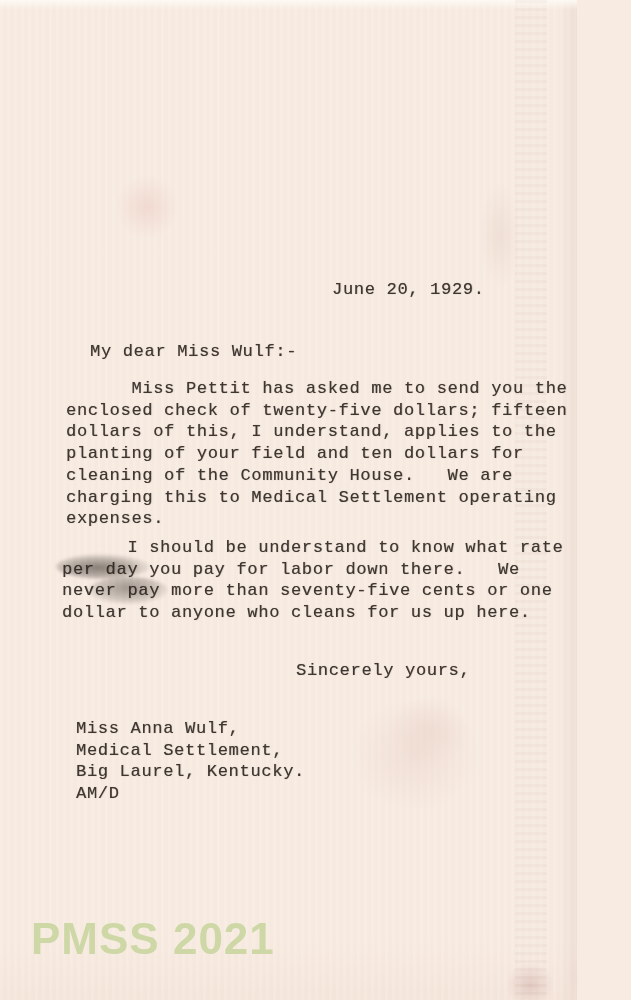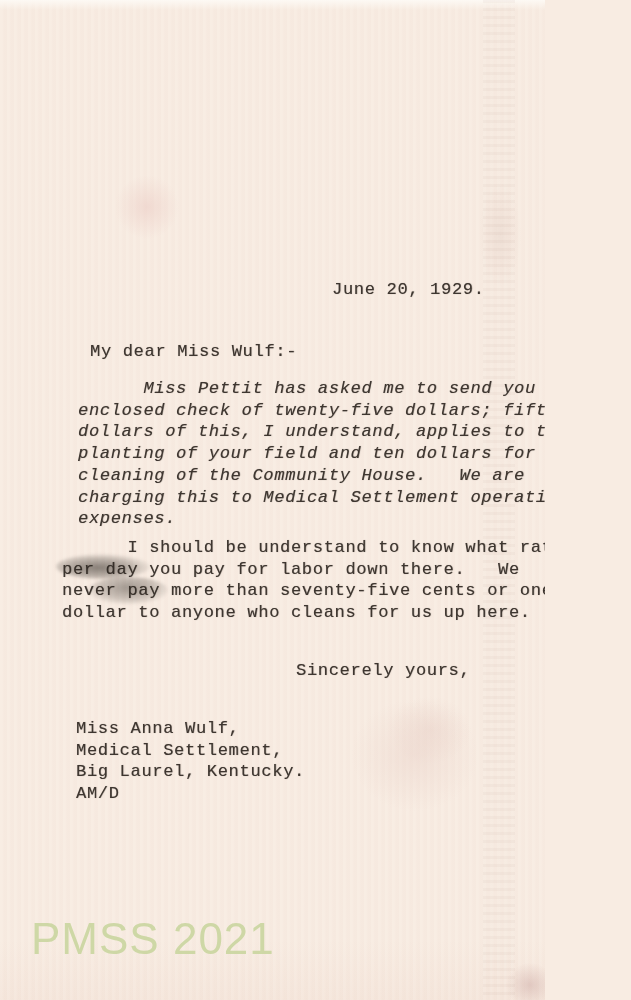--- a/index.html
+++ b/index.html
@@ -28,20 +28,21 @@
       radial-gradient(ellipse 55px 45px at 430px 730px, rgba(230,205,196,0.4) 0%, rgba(230,205,196,0) 75%),
       
       radial-gradient(ellipse 30px 28px at 530px 985px, rgba(205,170,165,0.5) 0%, rgba(205,170,165,0) 80%),
       radial-gradient(ellipse 60px 40px at 615px 975px, rgba(228,192,186,0.5) 0%, rgba(228,192,186,0) 80%),
       
       repeating-linear-gradient(90deg, rgba(255,255,255,0.05) 0px 2px, rgba(214,186,176,0.05) 4px 7px),
       
       linear-gradient(90deg, rgba(248,236,226,0) 558px, rgba(226,206,196,0.40) 576px, rgba(238,224,214,0.35) 588px, rgba(248,236,226,0) 604px),
       
       linear-gradient(0deg, rgba(242,224,212,0.45) 0px, rgba(242,224,212,0) 60px);
+    padding-left: 32px;
   }
   .right-band {
     position: absolute;
     top: 0;
     right: 30px;
     width: 32px;
     height: 100%;
     background: repeating-linear-gradient(180deg,
       rgba(196,170,160,0.10) 0px 3px,
       rgba(242,230,222,0.10) 3px 8px);
@@ -52,21 +53,21 @@
     font-family: "Liberation Mono", "DejaVu Sans Mono", monospace;
     font-size: 17px;
     line-height: 21.7px;
     letter-spacing: 0.7px;
     color: #3e3630;
     white-space: pre;
     text-shadow: 0.4px 0.4px 0.8px rgba(62,54,48,0.55);
   }
   .date       { left: 332px; top: 279px; }
   .salutation { left:  90px; top: 341px; text-align: right; }
-  .para-1     { left:  78px; top: 378px; font-style: italic; }
+  .para-1     { left:  66px; top: 378px; }
   .para-2     { left:  62px; top: 537px; }
   .closing    { left: 296px; top: 660px; }
   .signature  { left:  76px; top: 718px; }
   .ink-smudge {
     position: absolute;
     border-radius: 50%;
     filter: blur(1.5px);
     pointer-events: none;
   }
   .smudge-1 {
@@ -78,21 +79,21 @@
     left: 88px; top: 577px; width: 80px; height: 27px;
     background: radial-gradient(ellipse at 50% 40%,
       rgba(42,36,30,0.42) 0%, rgba(42,36,30,0.20) 50%, rgba(42,36,30,0) 78%);
   }
   .watermark {
     position: absolute;
     left: 31px;
     top: 914px;
     font-family: "Liberation Sans", "DejaVu Sans", sans-serif;
     font-size: 44px;
-    font-weight: 400;
+    font-weight: 700;
     letter-spacing: 1px;
     color: #ccd7a3;
     opacity: 0.95;
   }
 </style>
 </head>
 <body>
 
 <div class="page">
 

